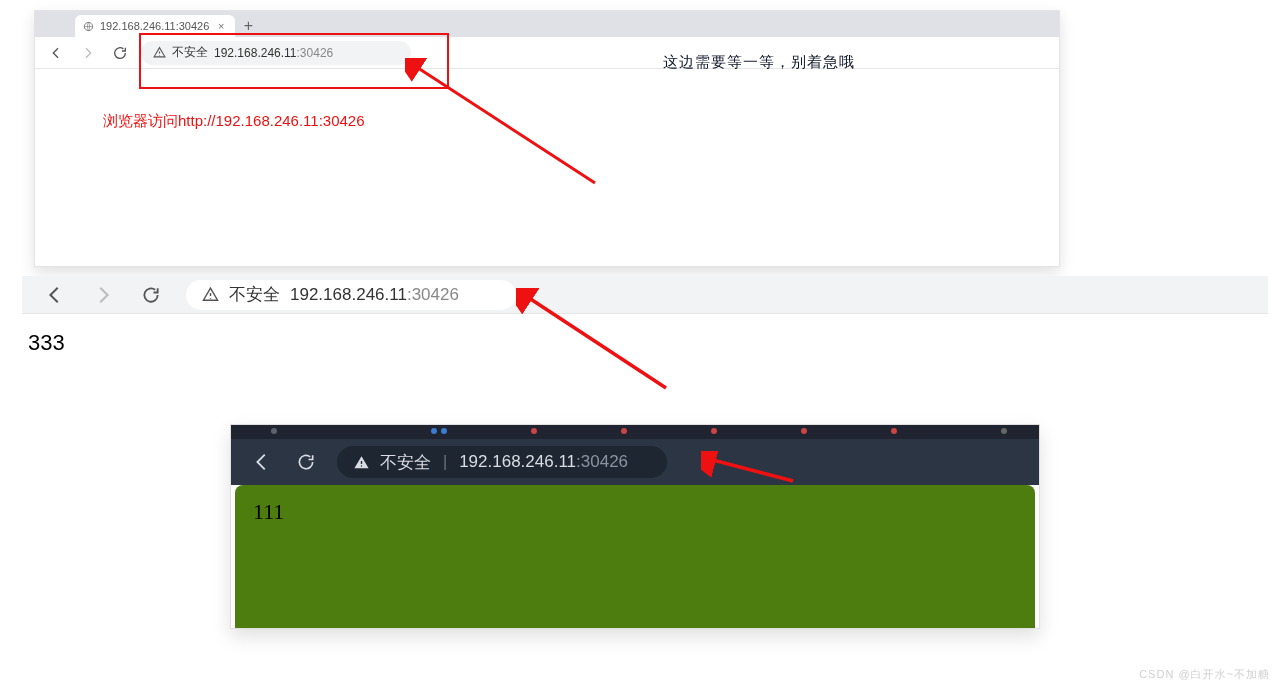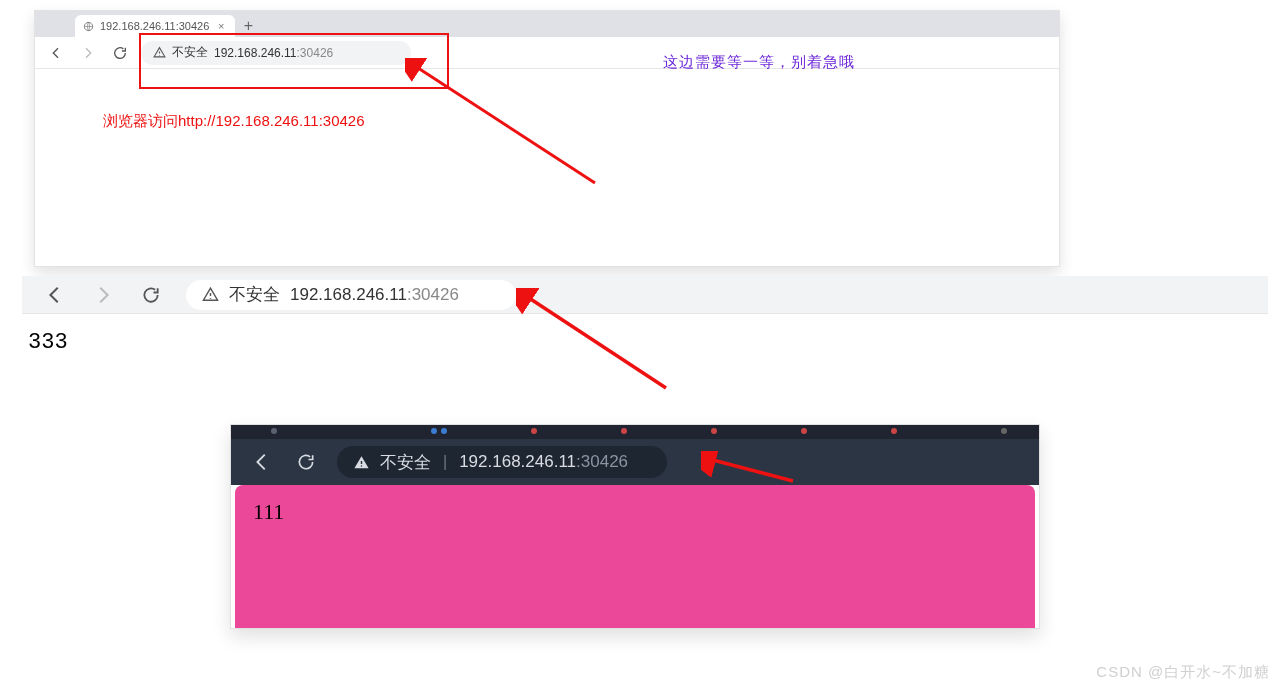--- a/index.html
+++ b/index.html
@@ -10,44 +10,44 @@
   .s1-tabs{height:26px;background:#dfe1e6;display:flex;align-items:flex-end;padding-left:40px;gap:2px}
   .s1-tab{height:22px;background:#fff;border-radius:6px 6px 0 0;display:flex;align-items:center;padding:0 8px;gap:6px;font-size:11px;color:#555;position:relative}
   .s1-tab-close{width:12px;height:12px;display:flex;align-items:center;justify-content:center;color:#777;cursor:pointer}
   .s1-newtab{width:22px;height:22px;display:flex;align-items:center;justify-content:center;color:#666;font-size:16px}
   .s1-nav{height:32px;background:#fff;border-bottom:1px solid #e6e6e6;display:flex;align-items:center;padding:0 10px;gap:10px}
   .navbtn{width:22px;height:22px;display:flex;align-items:center;justify-content:center;color:#555}
   .s1-addr{flex:0 0 auto;height:24px;background:#f1f3f4;border-radius:12px;display:flex;align-items:center;padding:0 12px;gap:6px;font-size:12px;color:#333;width:270px}
   .s1-content{padding:8px 10px;font-size:16px;color:#000;font-family:"Times New Roman",serif}
   .redbox{position:absolute;border:2px solid #e11;pointer-events:none}
   .redtxt{position:absolute;color:#e11;font-size:15px}
-  .bignote{position:absolute;color:#6d28d9;font-size:15px;letter-spacing:1px}
+  .bignote{position:absolute;color:#0f172a;font-size:15px;letter-spacing:1px}
 
   
   .shot2{position:absolute;left:22px;top:276px;width:1246px;height:96px}
   .s2-nav{height:38px;display:flex;align-items:center;padding:0 20px;gap:22px;background:#f1f3f4;border-bottom:1px solid #e6e6e6}
   .s2-btn{width:26px;height:26px;display:flex;align-items:center;justify-content:center;color:#555}
   .s2-addr{height:30px;background:#fff;border-radius:16px;display:flex;align-items:center;padding:0 16px;gap:10px;font-size:17px;color:#333;width:330px}
-  .s2-content{padding:16px 6px;font-size:22px;color:#000;font-family:Liberation Mono, monospace}
+  .s2-content{padding:16px 6px;font-size:22px;color:#000;font-family:Liberation Sans, sans-serif}
 
   
   .shot3{position:absolute;left:230px;top:424px;width:810px;height:205px;background:#fff;border:1px solid #e0e0e0;box-shadow:0 8px 18px rgba(0,0,0,.12)}
   .s3-top{height:14px;background:#1f2430;position:relative;overflow:hidden}
   .s3-dots{position:absolute;top:3px;display:flex;gap:4px}
   .dot{width:6px;height:6px;border-radius:50%}
   .s3-nav{height:46px;background:#2b3544;display:flex;align-items:center;padding:0 18px;gap:18px}
   .s3-btn{width:26px;height:26px;display:flex;align-items:center;justify-content:center;color:#d9dde3}
   .s3-addr{flex:0 0 auto;height:32px;background:#1e2632;border-radius:16px;display:flex;align-items:center;padding:0 16px;gap:10px;font-size:17px;color:#d9dde3;width:330px}
   .s3-sep{color:#6b7684;font-size:16px;margin:0 2px}
-  .s3-page{background:#ec4899;height:calc(100% - 60px);border-radius:8px 8px 0 0;margin:0 4px;padding:14px 18px;font-size:22px;font-family:"Times New Roman",serif}
+  .s3-page{background:#4d7c0f;height:calc(100% - 60px);border-radius:8px 8px 0 0;margin:0 4px;padding:14px 18px;font-size:22px;font-family:"Times New Roman",serif}
 
   
   .arrow{position:absolute;pointer-events:none}
 
-  .watermark{position:absolute;right:18px;bottom:6px;color:#d0d0d0;font-size:15px;letter-spacing:1px}
+  .watermark{position:absolute;right:18px;bottom:6px;color:#d0d0d0;font-size:11px;letter-spacing:1px}
 
   .port-dim{color:#888}
   .port-dim-dark{color:#8a93a1}
 </style>
 </head>
 <body>
 
 <div class="shot1">
   <div class="s1-tabs">
     <div class="s1-tab">

